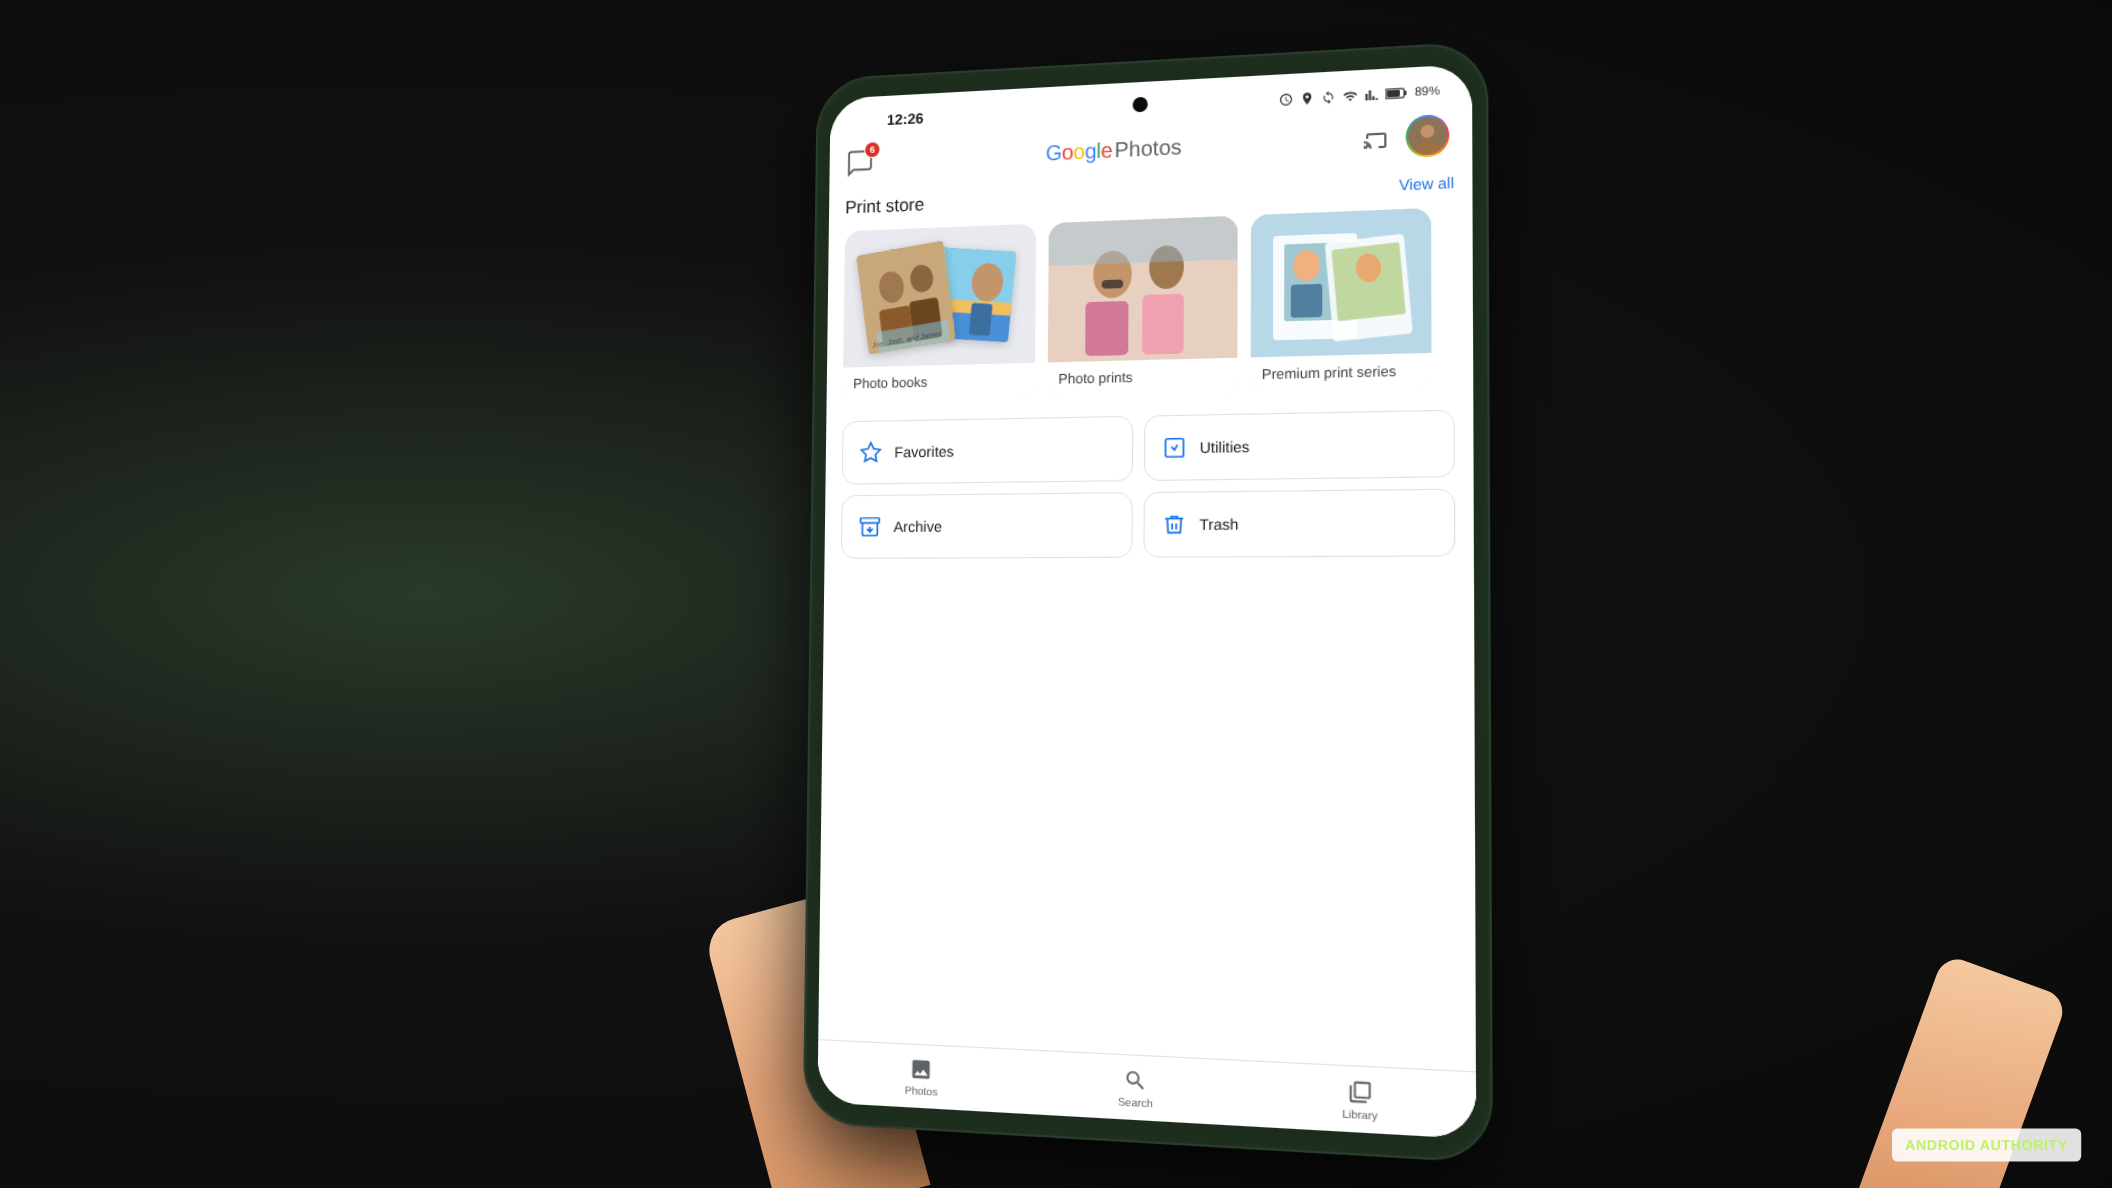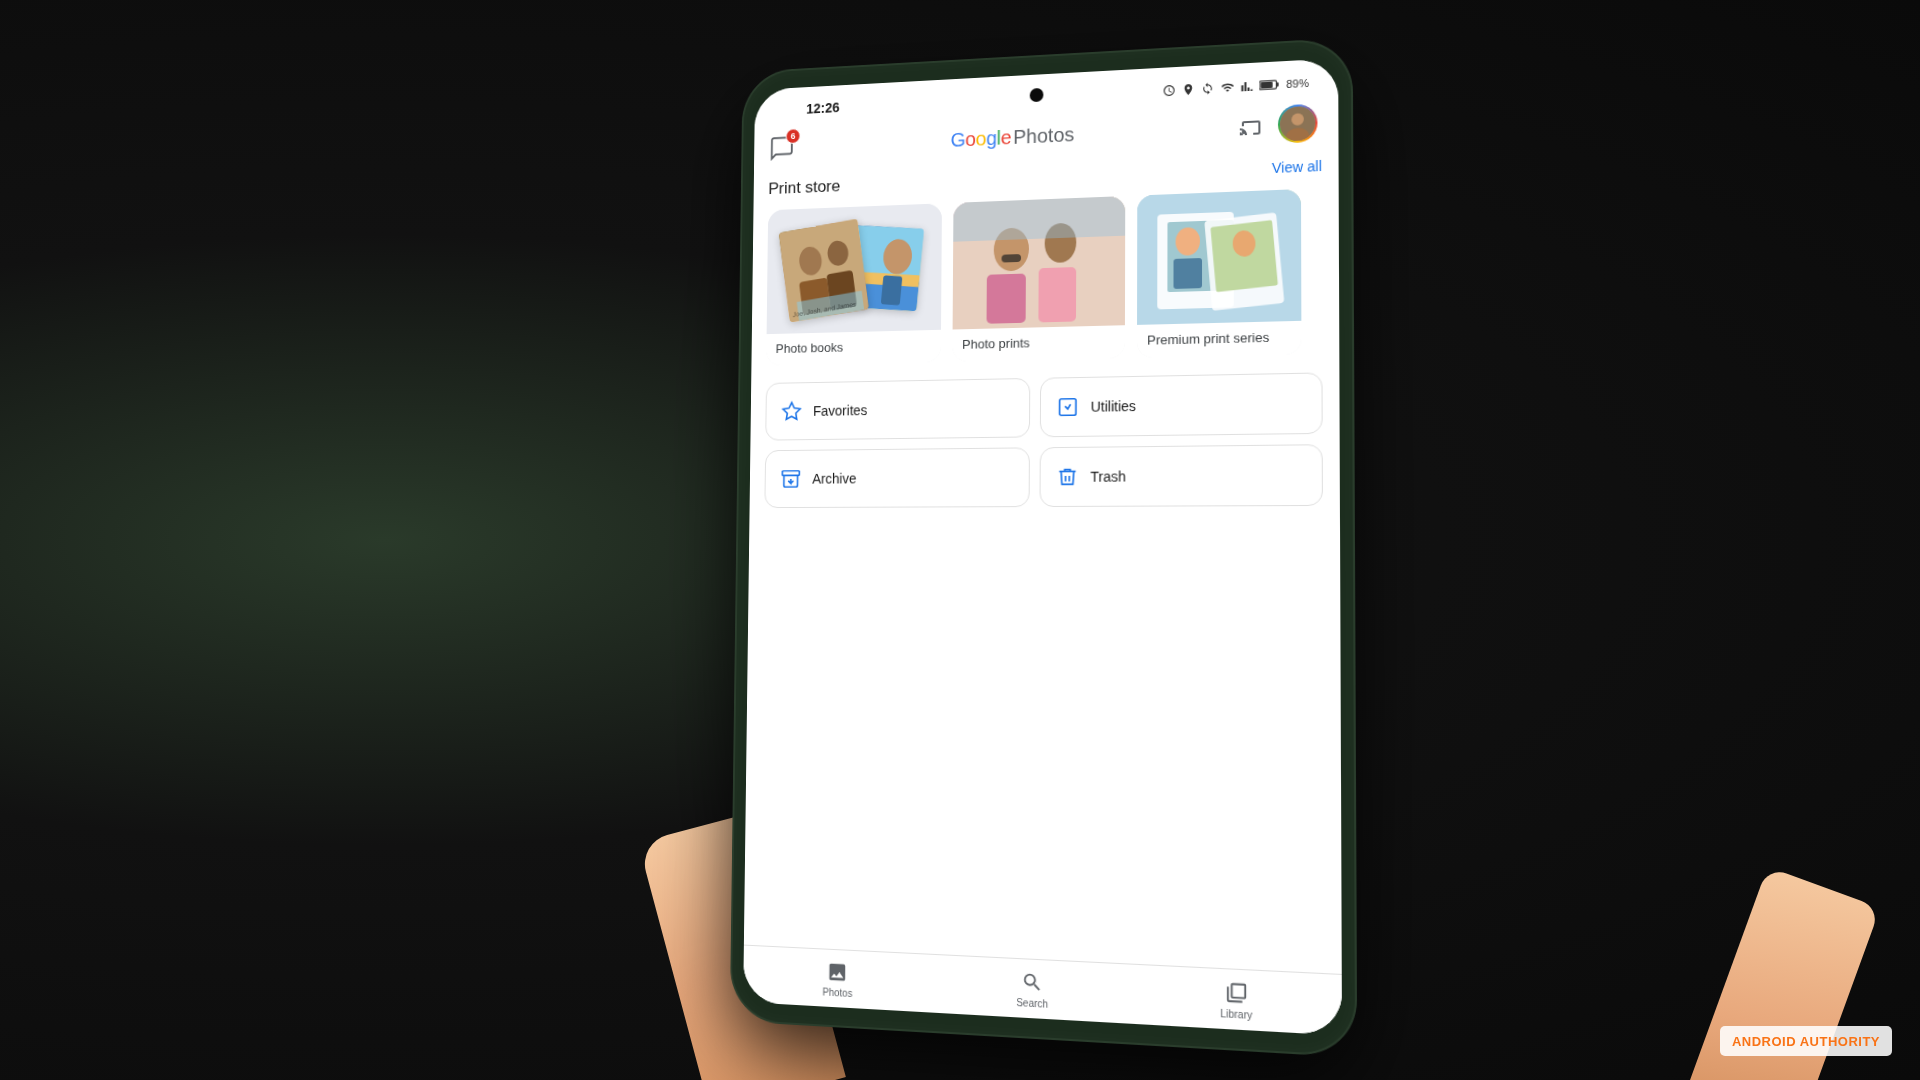--- a/index.html
+++ b/index.html
@@ -409,21 +409,21 @@
       bottom: 18px;
       right: 24px;
       background: rgba(255,255,255,0.85);
       padding: 5px 10px;
       border-radius: 4px;
     }
 
     .watermark-text {
       font-size: 13px;
       font-weight: 700;
-      color: #f97316;
+      color: #bef264;
       letter-spacing: 0.5px;
     }
 
     
     .hand-left {
       position: absolute;
       bottom: -20px;
       left: 35%;
       transform: translateX(-50%);
       width: 140px;

